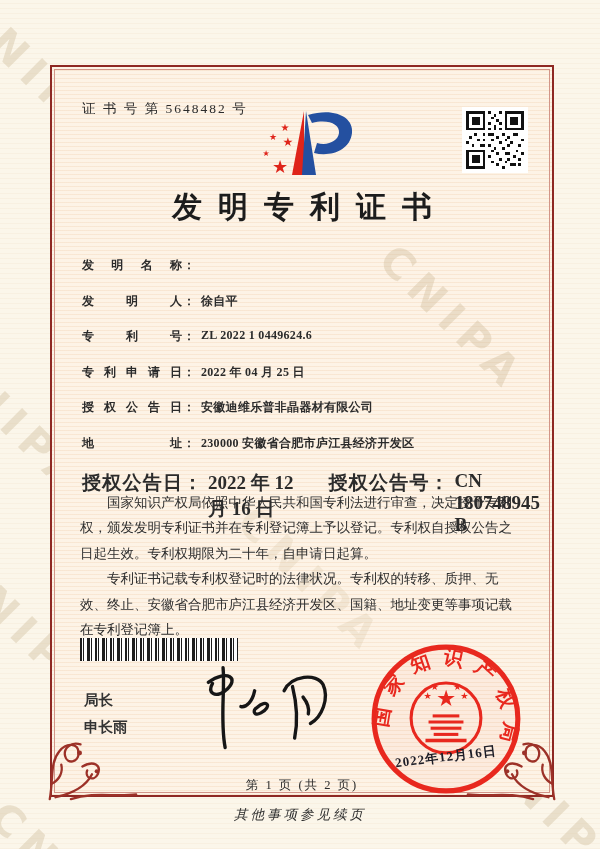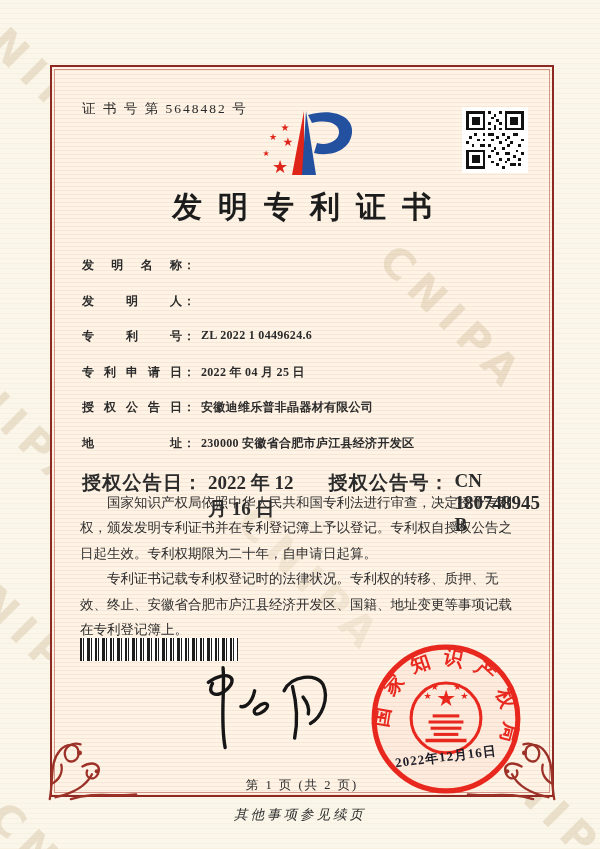--- a/index.html
+++ b/index.html
@@ -201,20 +201,21 @@
   <div class="title">发明专利证书</div>
 
   <div class="fields">
     <div class="frow">
       <span class="flabel">发明名称</span>
         <span class="fcolon">：</span>
     </div>
     <div class="frow">
       <span class="flabel">发明人</span>
         <span class="fcolon">：</span>
+        <span class="fvalue">徐自平</span>
     </div>
     <div class="frow">
       <span class="flabel">专利号</span>
         <span class="fcolon">：</span>
         <span class="fvalue">ZL 2022 1 0449624.6</span>
     </div>
     <div class="frow">
       <span class="flabel">专利申请日</span>
         <span class="fcolon">：</span>
         <span class="fvalue">2022 年 04 月 25 日</span>
@@ -243,20 +244,24 @@
     </div>
   </div>
 
   <div class="body-text">
     <p>国家知识产权局依照中华人民共和国专利法进行审查，决定授予专利权，颁发发明专利证书并在专利登记簿上予以登记。专利权自授权公告之日起生效。专利权期限为二十年，自申请日起算。</p>
     <p>专利证书记载专利权登记时的法律状况。专利权的转移、质押、无效、终止、安徽省合肥市庐江县经济开发区、国籍、地址变更等事项记载在专利登记簿上。</p>
   </div>
 
   <div class="barcode"></div>
 
+  <div class="signoff">
+    <div>局长</div>
+    <div>申长雨</div>
+  </div>
 
   <svg class="signature" viewBox="0 0 150 95">
     <g fill="none" stroke="#161616" stroke-width="3.2" stroke-linecap="round">
       <path d="M38,12 C40,32 35,62 40,88"></path>
       <path d="M24,26 C42,13 55,22 40,34 C30,41 23,36 28,27"></path>
       <path d="M68,34 C66,44 60,50 55,49"></path>
       <path d="M70,50 C80,41 85,49 74,55 C67,59 66,52 70,50"></path>
       <path d="M96,34 C103,19 127,17 133,28 C139,41 132,59 121,65"></path>
       <path d="M104,30 C108,46 109,64 106,79"></path>
       <path d="M114,40 C118,45 120,51 119,56"></path>

